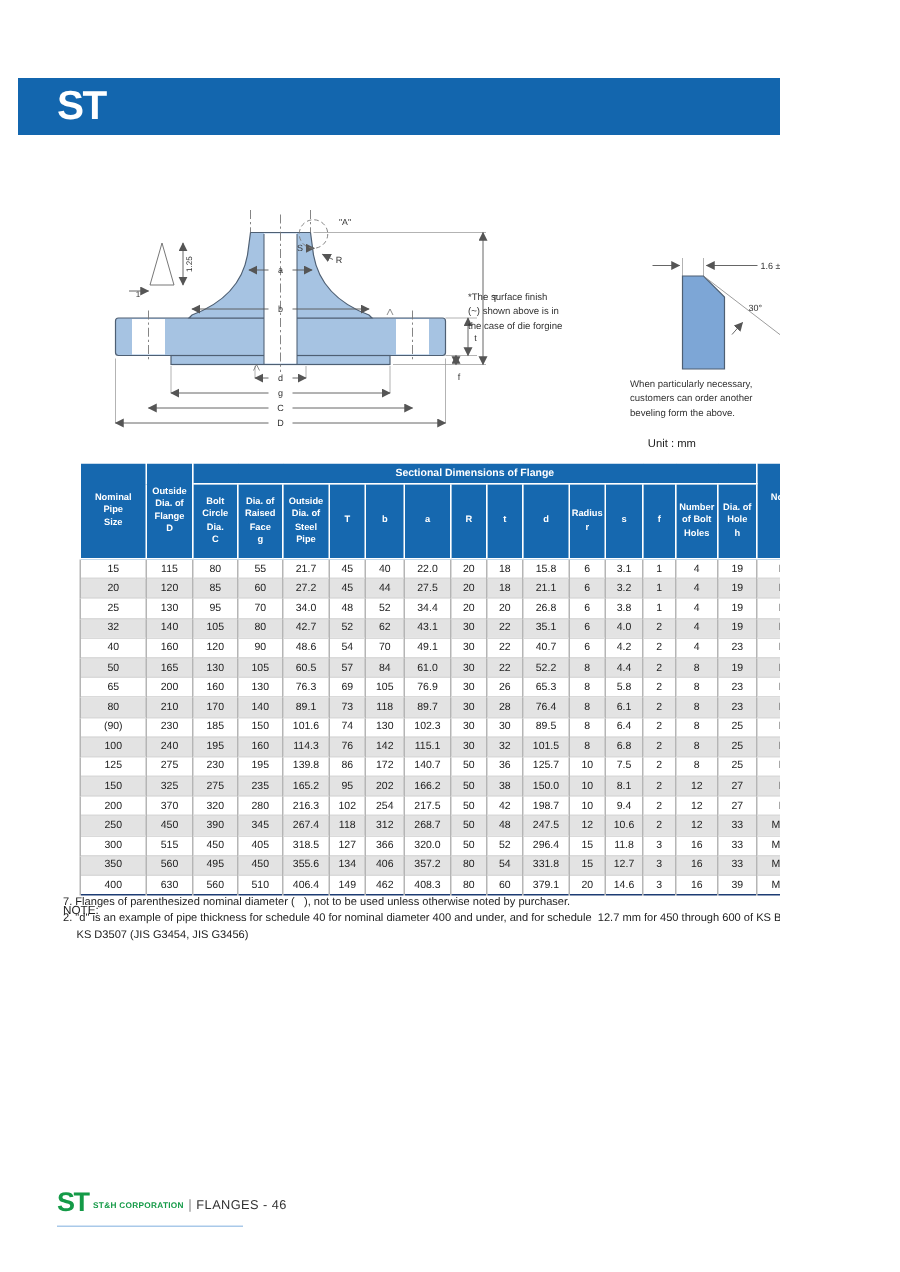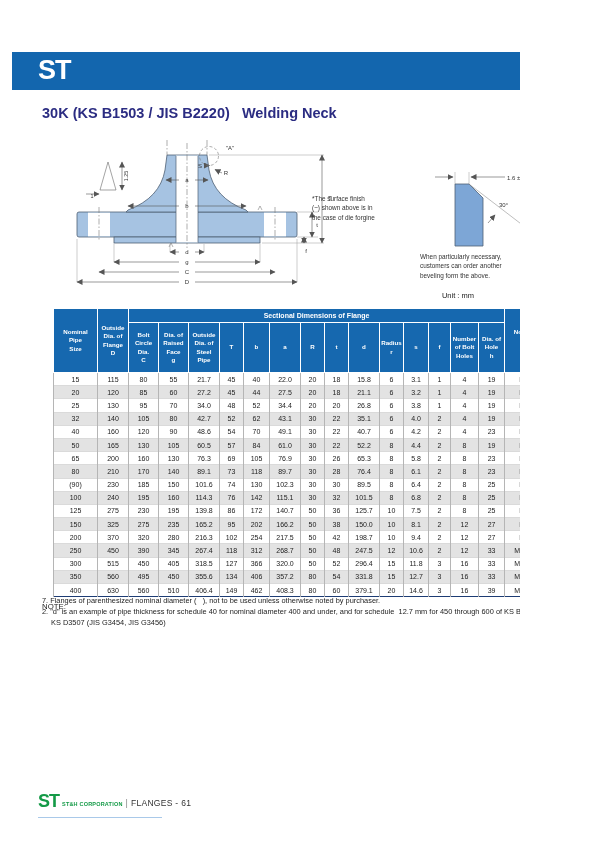--- a/index.html
+++ b/index.html
@@ -12,21 +12,21 @@
   
   .title{position:absolute;left:42px;top:105px;font-size:14.5px;font-weight:bold;color:#2b2c82;
         white-space:pre;}
   
   .diag{position:absolute;left:72px;top:140px;width:270px;height:152px;}
   .bevel{position:absolute;left:425px;top:164px;width:140px;height:92px;}
   .surface-note{position:absolute;left:312px;top:194px;width:100px;font-size:6.4px;line-height:1.45;
         color:#333;white-space:pre-line;}
   .bevel-note{position:absolute;left:420px;top:252px;width:130px;font-size:6.4px;line-height:1.45;
         color:#333;white-space:pre-line;}
-  .unit{position:absolute;right:46px;top:291px;font-size:7.5px;color:#222;}
+  .unit{position:absolute;right:56px;top:291px;font-size:7.5px;color:#222;}
   svg text{fill:#333;}
   
   table.flange{position:absolute;left:53px;top:308px;width:494px;border-collapse:collapse;
         table-layout:fixed;border:1.2px solid #1d3c74;}
   table.flange th{background:#1668af;color:#fff;border:1px solid #fff;font-weight:bold;
         text-align:center;vertical-align:middle;padding:0;white-space:pre-line;}
   th.group{height:13px;font-size:7px;}
   tr.sub th{height:49px;font-size:6.2px;line-height:1.3;}
   th.span2{font-size:6.2px;line-height:1.3;}
   table.flange td{height:12.2px;font-size:7px;text-align:center;vertical-align:middle;padding:0;
@@ -50,21 +50,20 @@
 </style>
 </head>
 <body>
 
 <div class="page">
 
   <div class="topbar">
     <span class="logo">ST</span>
   </div>
 
-  <div class="title">30K (KS B1503 / JIS B2220)   Welding Neck</div>
 
   <svg class="diag" viewBox="0 0 270 152">
     <defs>
       <marker id="ar" markerWidth="7" markerHeight="7" refX="5.5" refY="3" orient="auto" markerUnits="userSpaceOnUse">
         <path d="M0,0 L6,3 L0,6 Z" fill="#555"></path>
       </marker>
       <marker id="arS" markerWidth="7" markerHeight="7" refX="5.5" refY="3" orient="auto-start-reverse" markerUnits="userSpaceOnUse">
         <path d="M0,0 L6,3 L0,6 Z" fill="#555"></path>
       </marker>
     </defs>
@@ -576,17 +575,17 @@
       </tbody>
   </table>
 
   <div class="note-head">NOTE:</div>
   <div class="notes"><div class="note-item">7. Flanges of parenthesized nominal diameter (   ), not to be used unless otherwise noted by purchaser.</div><div class="note-item">2. "d" is an example of pipe thickness for schedule 40 for nominal diameter 400 and under, and for schedule  12.7 mm for 450 through 600 of KS B3562 and KS D3507 (JIS G3454, JIS G3456)</div></div>
 
   <div class="footer">
     <span class="flogo">ST</span>
     <span class="fcompany">ST&amp;H CORPORATION</span>
     <span class="fdiv">|</span>
-    <span class="fpage">FLANGES - 61</span>
+    <span class="fpage">FLANGES - 46</span>
   </div>
   <div class="footer-line"></div>
 
 </div>
 
 </body></html>

